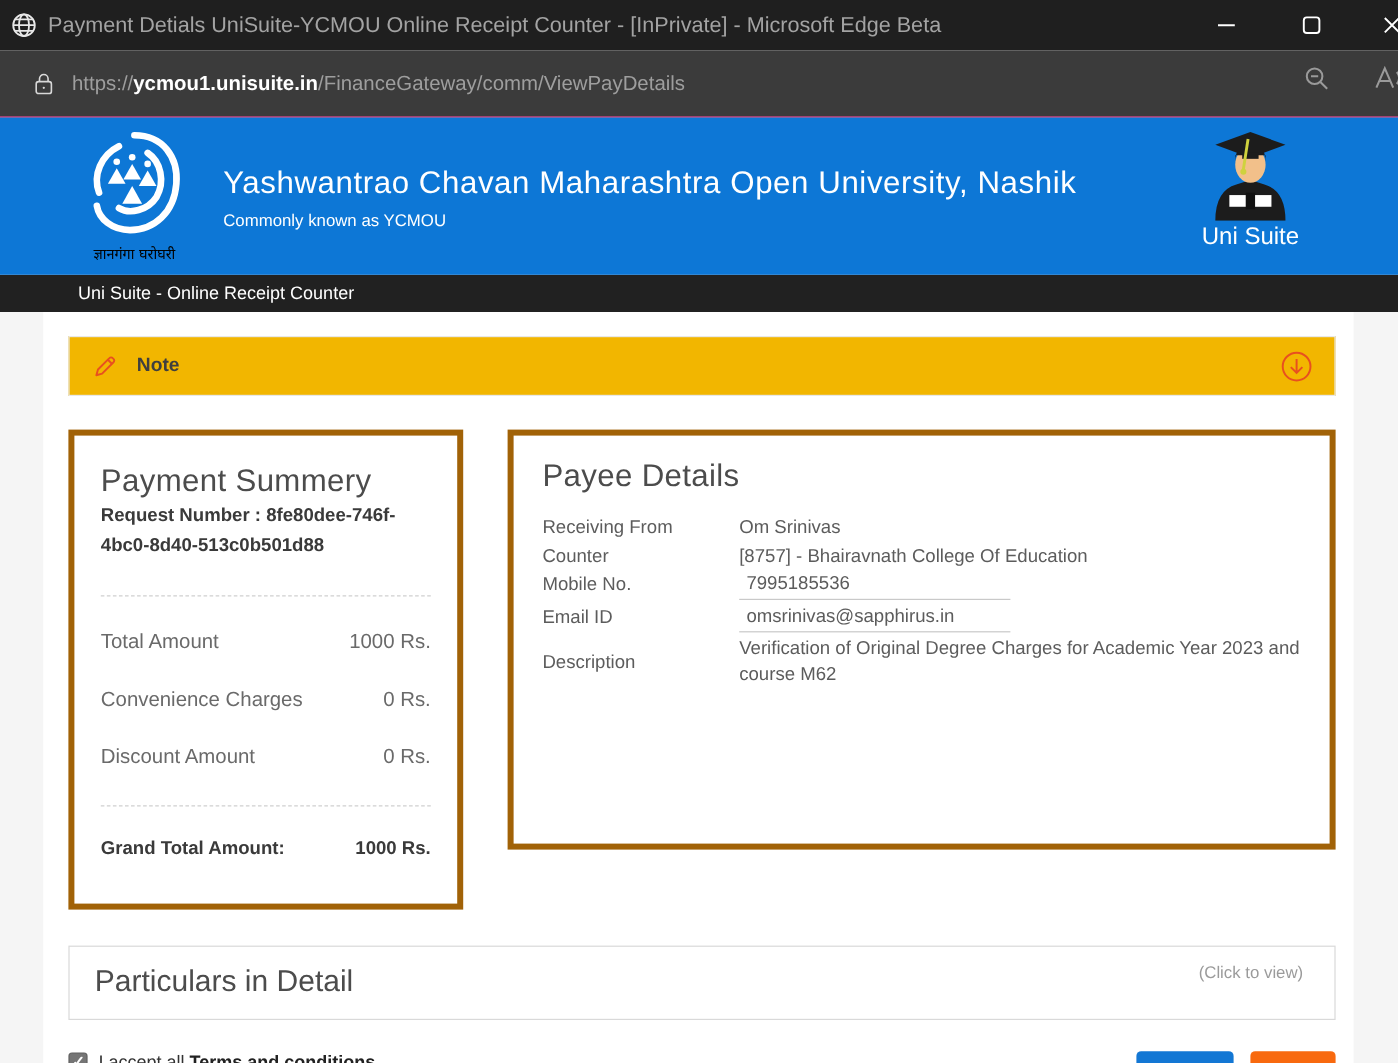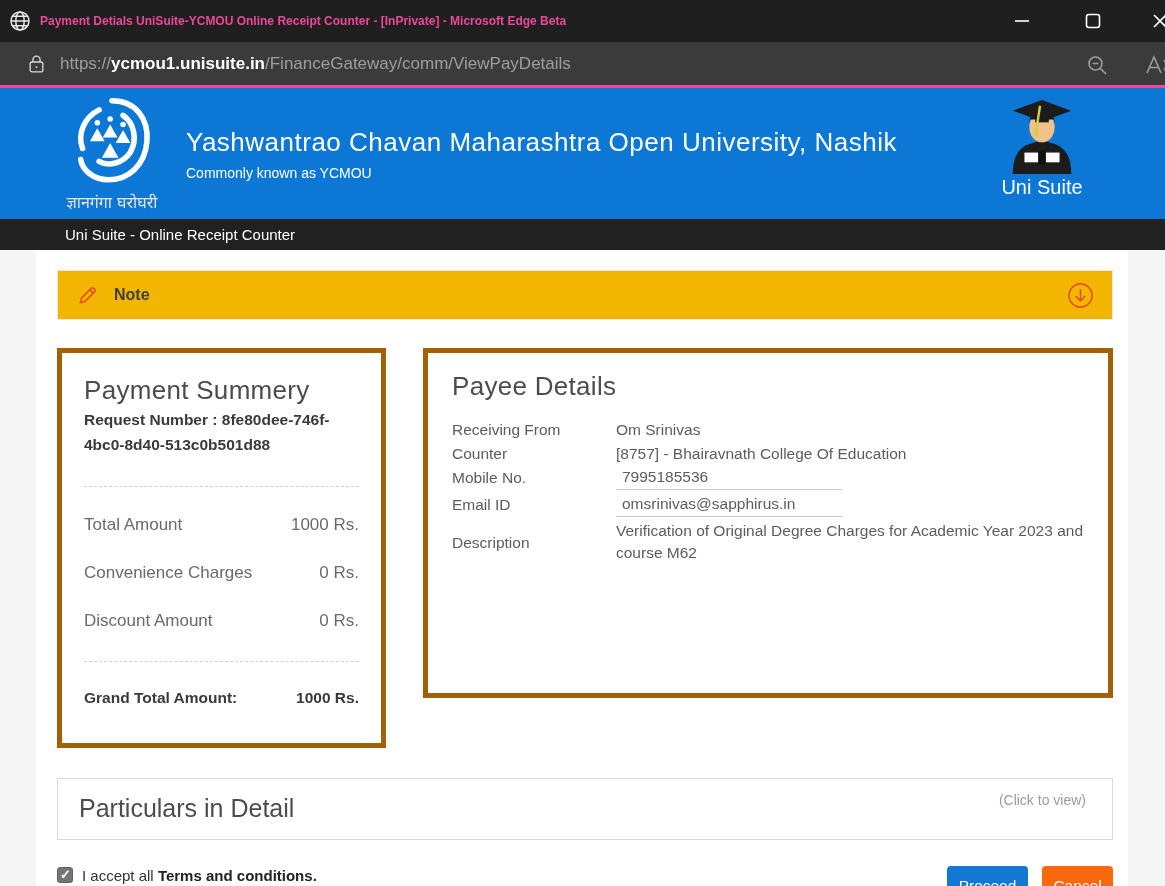--- a/index.html
+++ b/index.html
@@ -11,46 +11,46 @@
   }
 
   
   .titlebar {
     height: 42px; background: #1f1f1f;
     display: flex; align-items: center;
     position: relative; overflow: hidden;
   }
   .titlebar .favicon { margin-left: 8px; width: 24px; height: 24px; flex: 0 0 auto; }
   .titlebar .win-title {
-    margin-left: 8px; color: #ec4899; font-size: 12px; white-space: nowrap; font-weight: bold;
+    margin-left: 8px; color: #a3a3a3; font-size: 18px; white-space: nowrap;
   }
   .win-ctrl { position: absolute; top: 0; width: 38px; height: 42px;
     display: flex; align-items: center; justify-content: center; }
   .win-ctrl svg { display: block; }
   .win-min { left: 1003px; } .win-max { left: 1074px; } .win-close { left: 1141px; }
 
   .urlbar {
-    height: 46px; background: #3b3b3b; border-bottom: 3px solid #ec4899;
+    height: 56px; background: #3b3b3b; border-bottom: 1px solid #ec4899;
     display: flex; align-items: center; position: relative; overflow: hidden;
   }
   .urlbar .lock { margin-left: 27px; width: 19px; height: 22px; flex: 0 0 auto; }
   .url-text { margin-left: 14px; font-size: 17px; color: #9e9e9e; white-space: nowrap; }
   .url-text .domain { color: #ffffff; font-weight: bold; }
   .urlbar-icon { position: absolute; top: 11px; }
   .zoom-pos { left: 1085px; } .readaloud-pos { left: 1144px; }
 
   
   .bluehead {
     height: 131px; background: #0d77d6;
     display: flex; align-items: center; position: relative;
   }
   .logo-wrap { margin-left: 62px; width: 100px; text-align: center; }
   .logo-wrap svg { display: block; margin: 0 auto; }
   .logo-caption {
-    color: #e5e5e5; font-size: 16px; margin-top: 0px; white-space: nowrap;
+    color: #000000; font-size: 12px; margin-top: 0px; white-space: nowrap;
     font-family: "DejaVu Sans", sans-serif;
     text-align: center;
   }
   .head-text { margin-left: 24px; }
   .univ-name { color: #ffffff; font-size: 26px; font-weight: 400; letter-spacing: 0.5px; }
   .univ-tag { color: #ffffff; font-size: 14px; margin-top: 7px; }
   .brand-wrap {
     position: absolute; right: 68px; top: 10px; width: 110px; text-align: center;
   }
   .brand-wrap svg { display: block; margin: 0 auto; }

